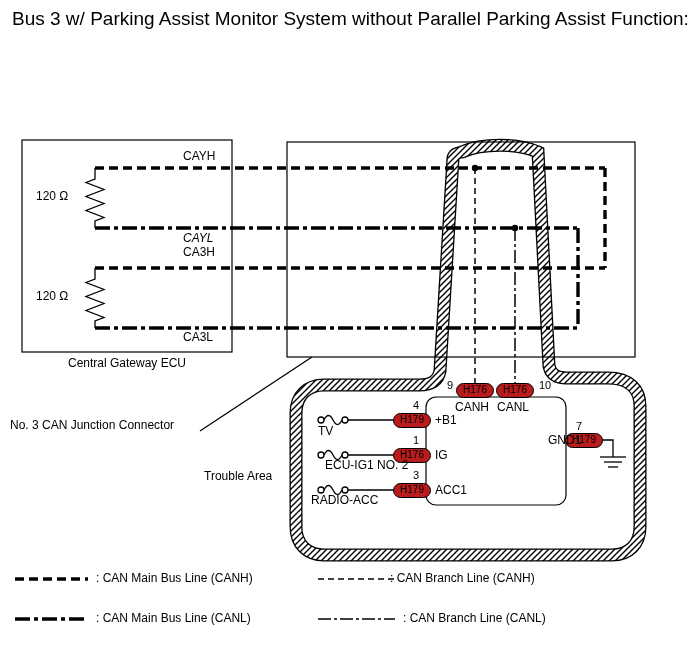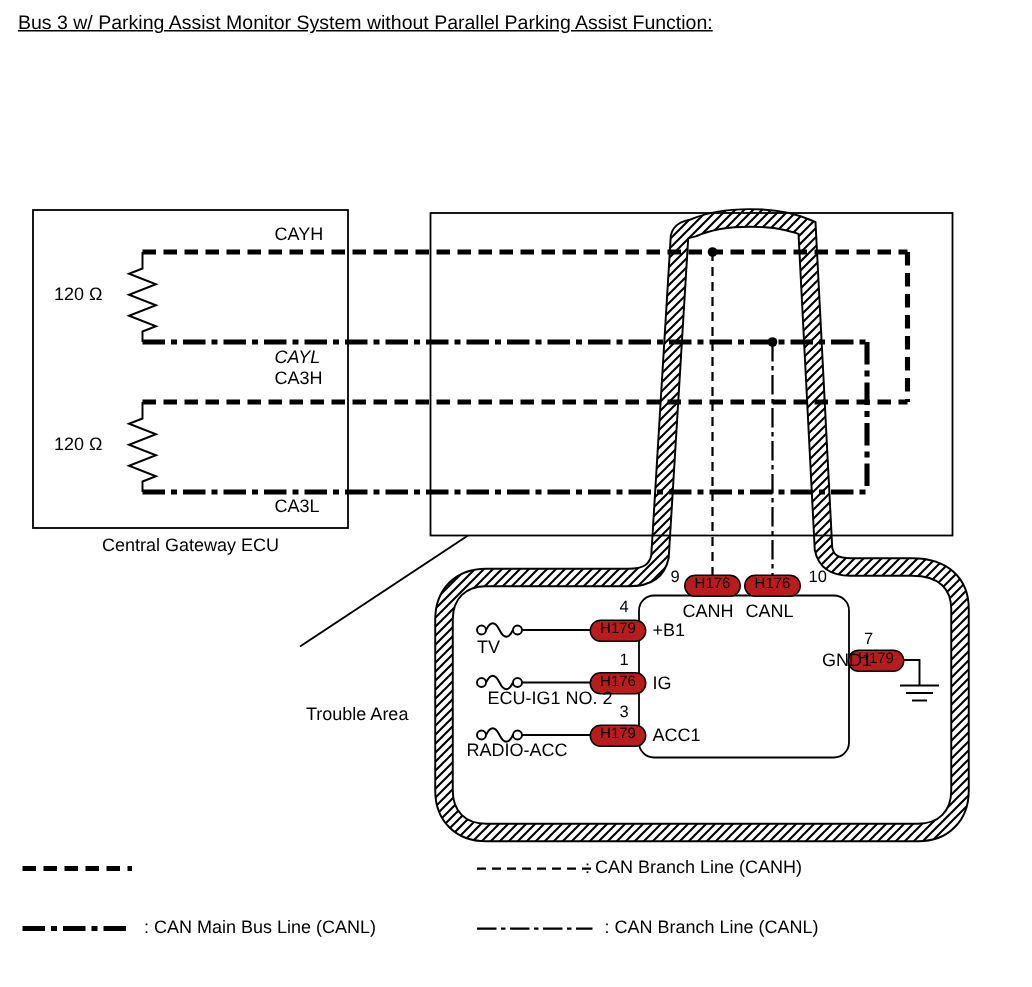--- a/index.html
+++ b/index.html
@@ -2,21 +2,21 @@
 <html><head>
 <meta charset="utf-8">
 <style>
   html,body{margin:0;padding:0;background:#fff;}
   .page{position:relative;width:688px;height:658px;background:#fff;overflow:hidden;
         font-family:"Liberation Sans",sans-serif;color:#000;}
   .page svg{position:absolute;left:0;top:0;}
   .lbl{position:absolute;font-size:12px;line-height:1.15;white-space:nowrap;}
   .ctr{text-align:center;}
   .num{font-size:11px;}
-  .title{font-size:13px;text-decoration:underline;}
+  .title{font-size:19px;}
   .conn-oval{position:absolute;width:38px;height:15px;box-sizing:border-box;
              border:1.4px solid #000;border-radius:8px;background:#b91c1c;
              font-size:10px;line-height:12px;text-align:center;}
   .box{stroke:#000;stroke-width:1.2;fill:none;}
   .thin{stroke:#000;stroke-width:1.3;fill:none;}
   .bus-main-h{stroke:#000;stroke-width:3.4;fill:none;stroke-dasharray:9 5;}
   .bus-main-l{stroke:#000;stroke-width:3.4;fill:none;stroke-dasharray:15 4 4 4;}
   .bus-branch-h{stroke:#000;stroke-width:1.5;fill:none;stroke-dasharray:6 4;}
   .bus-branch-l{stroke:#000;stroke-width:1.5;fill:none;stroke-dasharray:13 3 3 3;}
 </style>
@@ -105,20 +105,21 @@
 
   <span class="lbl" style="left:36px;top:190px;">120 Ω</span>
   <span class="lbl" style="left:36px;top:290px;">120 Ω</span>
 
   <span class="lbl" style="left:183px;top:150px;text-align:center;">CAYH</span>
   <span class="lbl" style="left:183px;top:232px;font-style:italic;">CAYL</span>
   <span class="lbl" style="left:183px;top:246px;">CA3H</span>
   <span class="lbl" style="left:183px;top:331px;">CA3L</span>
 
   <span class="lbl ctr" style="left:22px;top:357px;width:210px;">Central Gateway ECU</span>
+  <span class="lbl" style="left:10px;top:419px;">No. 3 CAN Junction Connector</span>
   <span class="lbl" style="left:204px;top:470px;">Trouble Area</span>
 
   <span class="conn-oval" style="left:456px;top:383px;">H176</span>
   <span class="conn-oval" style="left:496px;top:383px;">H176</span>
   <span class="conn-oval" style="left:393px;top:413px;">H179</span>
   <span class="conn-oval" style="left:393px;top:448px;">H176</span>
   <span class="conn-oval" style="left:393px;top:483px;">H179</span>
   <span class="conn-oval" style="left:565px;top:433px;">H179</span>
 
   <span class="lbl num" style="left:447px;top:379px;">9</span>
@@ -132,17 +133,18 @@
   <span class="lbl" style="left:497px;top:401px;">CANL</span>
   <span class="lbl" style="left:435px;top:414px;">+B1</span>
   <span class="lbl" style="left:435px;top:449px;">IG</span>
   <span class="lbl" style="left:435px;top:484px;">ACC1</span>
   <span class="lbl" style="left:548px;top:434px;">GND1</span>
 
   <span class="lbl" style="left:318px;top:425px;">TV</span>
   <span class="lbl" style="left:325px;top:459px;">ECU-IG1 NO. 2</span>
   <span class="lbl" style="left:311px;top:494px;">RADIO-ACC</span>
 
+  <span class="lbl" style="left:96px;top:572px;">: CAN Main Bus Line (CANH)</span>
   <span class="lbl" style="left:390px;top:572px;">: CAN Branch Line (CANH)</span>
   <span class="lbl" style="left:96px;top:612px;">: CAN Main Bus Line (CANL)</span>
   <span class="lbl" style="left:403px;top:612px;">: CAN Branch Line (CANL)</span>
 
 </div>
 
 </body></html>

